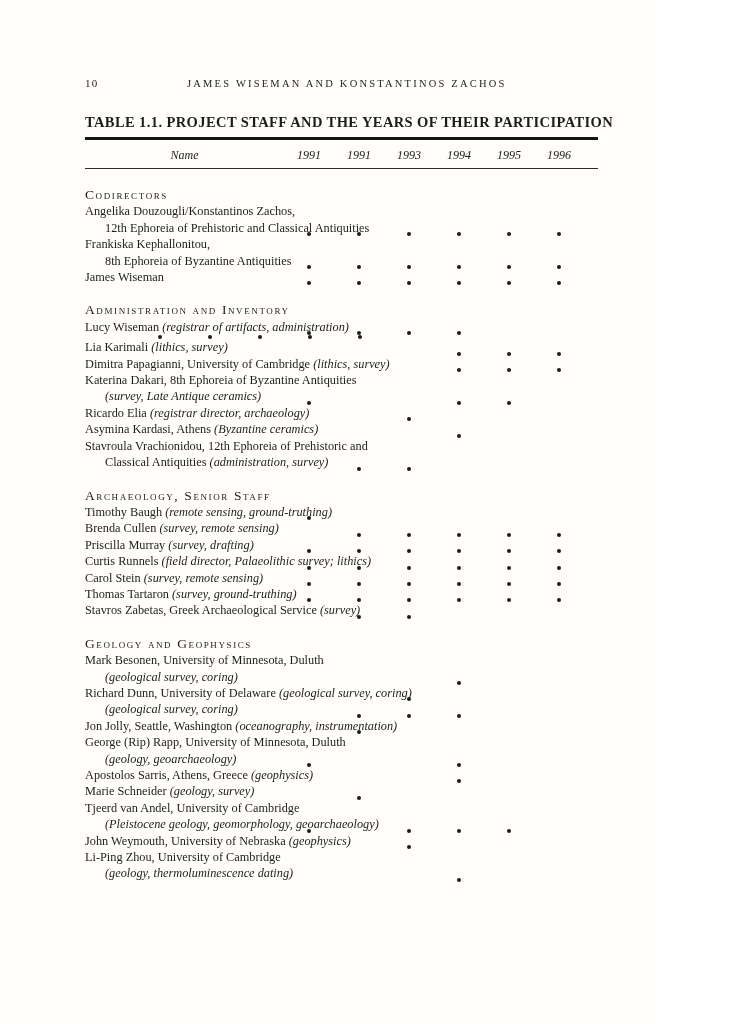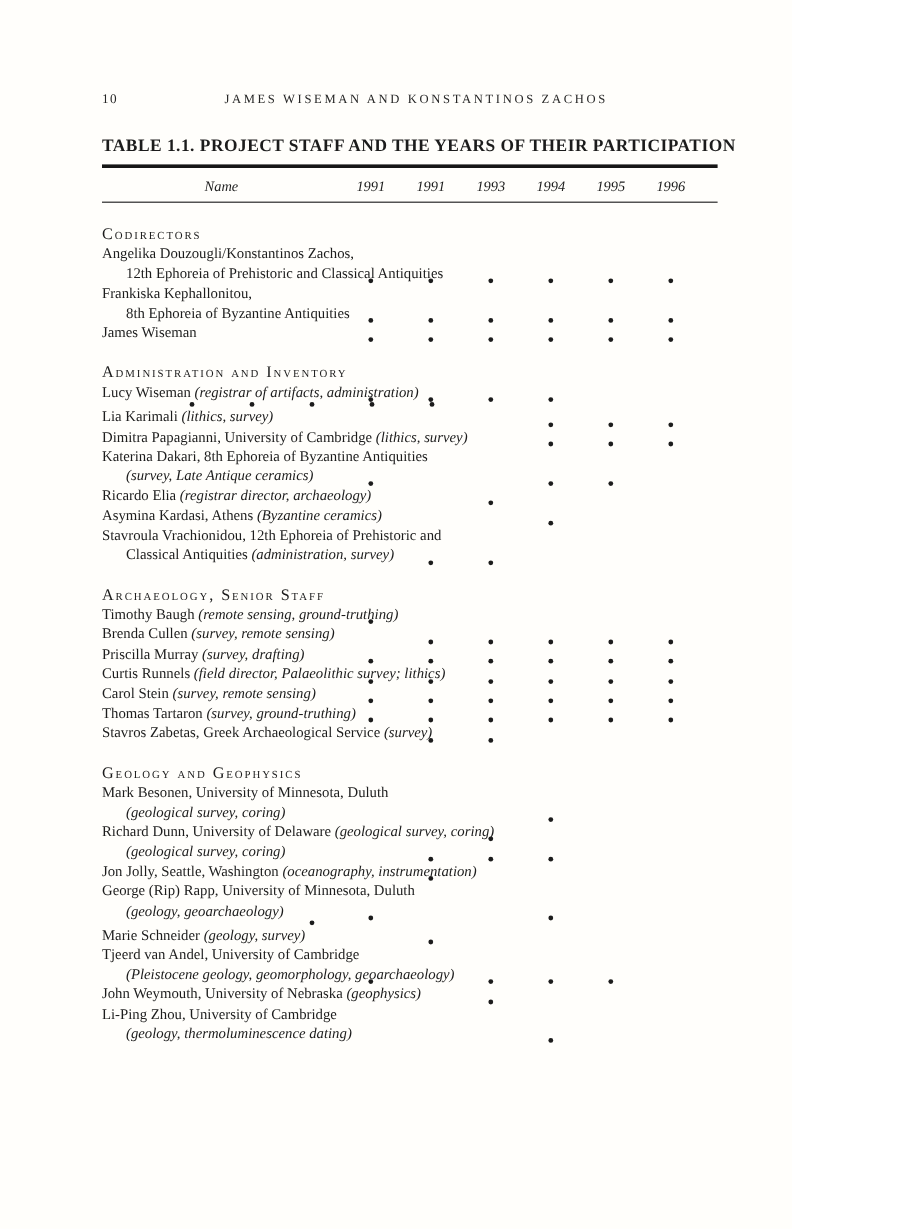--- a/index.html
+++ b/index.html
@@ -539,20 +539,21 @@
         </div>
         <div class="year-cell"></div>
         <div class="year-cell"></div>
         <div class="year-cell">
           <span class="dot"></span>
         </div>
         <div class="year-cell"></div>
         <div class="year-cell"></div>
       </div>
       <div class="row-line">
+        <div class="name-cell"><span>Apostolos Sarris, Athens, Greece </span><span class="it">(geophysics)</span></div>
         <div class="year-cell"></div>
         <div class="year-cell"></div>
         <div class="year-cell"></div>
         <div class="year-cell">
           <span class="dot"></span>
         </div>
         <div class="year-cell"></div>
         <div class="year-cell"></div>
       </div>
       <div class="row-line">

